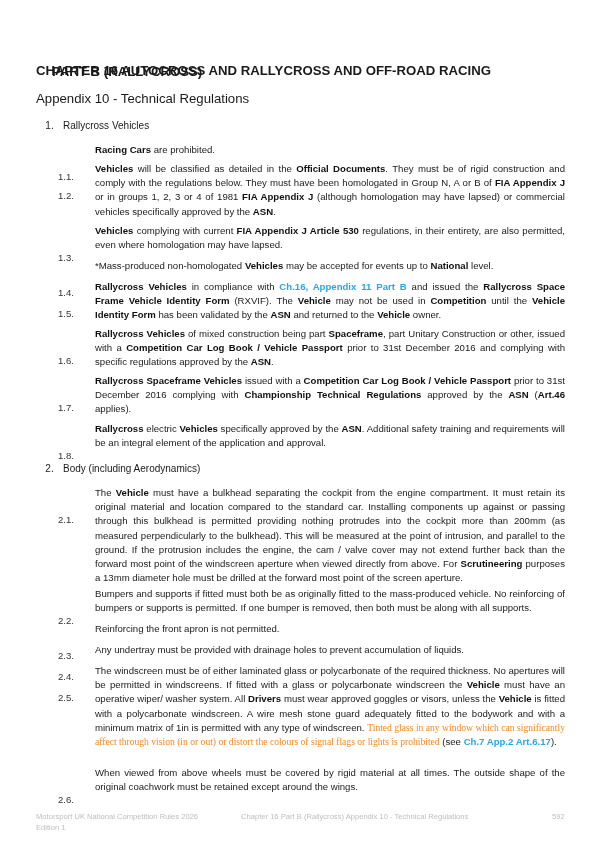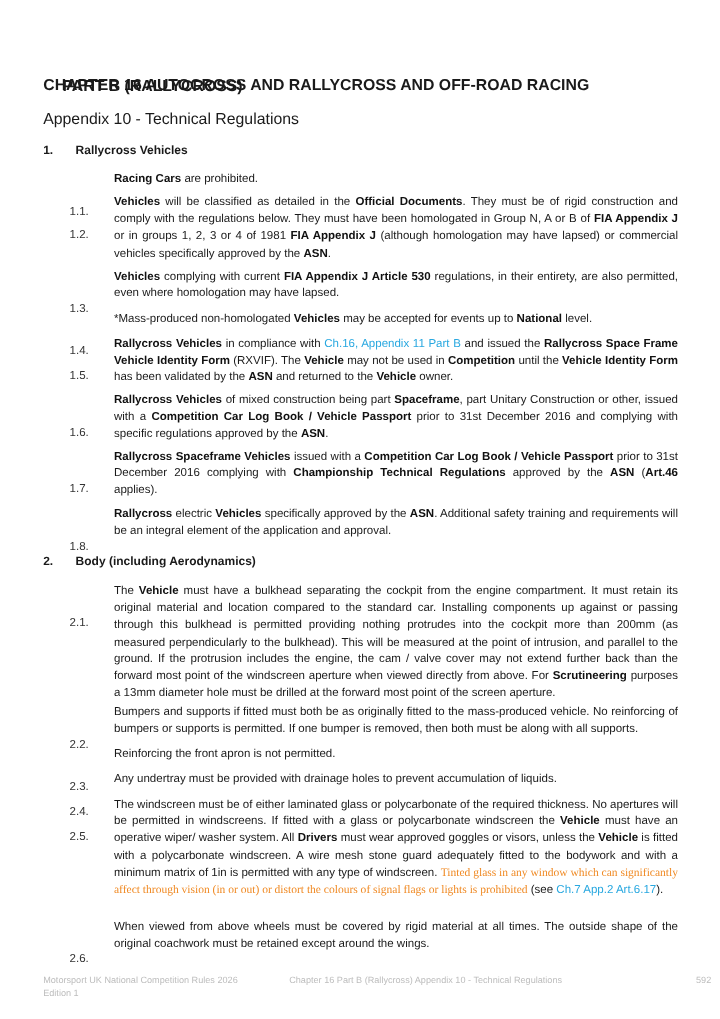--- a/index.html
+++ b/index.html
@@ -2,27 +2,27 @@
 <html><head>
 <meta charset="utf-8">
 <style>
   html, body { margin:0; padding:0; background:#ffffff; }
   body { width:600px; height:849px; position:relative; overflow:hidden;
          font-family:"Liberation Sans", sans-serif; color:#1a1a1a; }
   .page { position:absolute; left:36px; top:0; width:530px; }
   .h1 { position:absolute; left:0; top:34px; font-size:13.2px; font-weight:bold; white-space:nowrap;margin-top:29px; }
   .h2 { position:absolute; left:0; top:64px; font-size:13.2px; font-weight:bold;margin-left:16px; }
   .h3 { position:absolute; left:0; top:91px; font-size:13.2px; font-weight:normal; }
-  .sec { position:absolute; left:0; font-size:10px; font-weight:bold; }
+  .sec { position:absolute; left:0; font-size:10px; font-weight:normal;text-align:center; }
   .sec .num { display:inline-block; width:27px; }
   .item { position:absolute; left:22px; width:507px; font-size:9.6px; line-height:14.2px; }
   .item .num { position:absolute; left:0; top:0; color:#333;margin-top:27px; }
   .item .txt { margin-left:37px; text-align:justify; }
   b { font-weight:bold; color:#111; }
-  .link { color:#29a8e0; font-weight:normal;margin-top:16px; }
+  .link { color:#29a8e0; font-weight:bold;margin-top:16px; }
   .orange { color:#f08a24;font-family:Liberation Serif, serif; }
   .footer { position:absolute; top:811px; font-size:7.6px; font-weight:normal; color:#bdbdbd; line-height:11px; }
 </style>
 </head>
 <body>
 
 <div class="page">
   <div class="h1">CHAPTER 16 AUTOCROSS AND RALLYCROSS AND OFF-ROAD RACING</div>
   <div class="h2">PART B (RALLYCROSS)</div>
   <div class="h3">Appendix 10 - Technical Regulations</div>
@@ -104,13 +104,13 @@
     <span class="num">2.6.</span>
     <div class="txt"><span>When viewed from above wheels must be covered by rigid material at all times. The outside shape of the original coachwork must be retained except around the wings.</span></div>
   </div>
 </div>
 
 <div class="footer" style="left:36px">
   <div>Motorsport UK National Competition Rules 2026</div>
   <div>Edition 1</div>
 </div>
 <div class="footer" style="left:241px">Chapter 16 Part B (Rallycross) Appendix 10 - Technical Regulations</div>
-<div class="footer" style="left:580px">592</div>
+<div class="footer" style="left:552px">592</div>
 
 </body></html>

